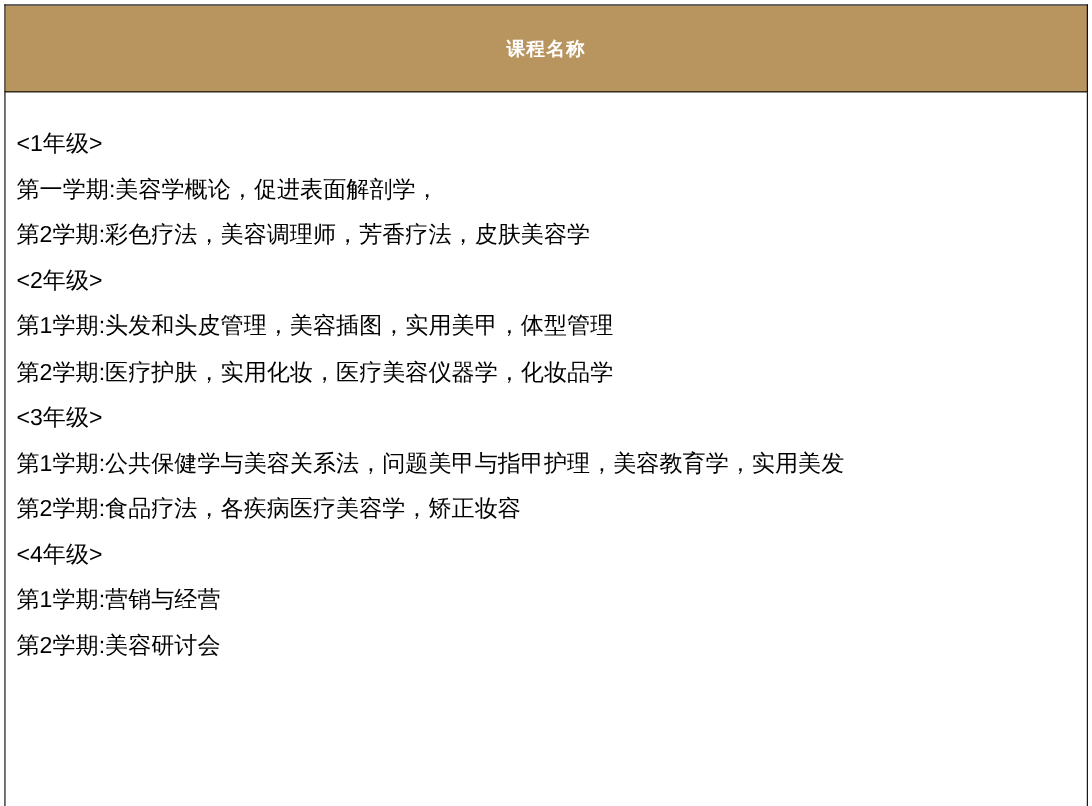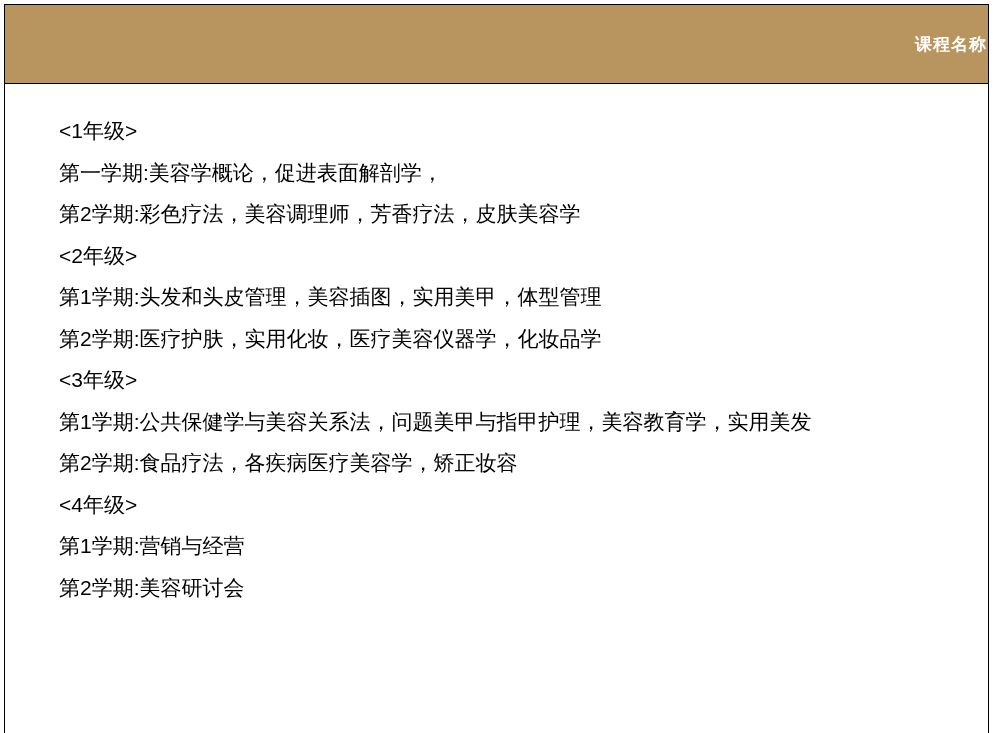--- a/index.html
+++ b/index.html
@@ -23,40 +23,39 @@
   table.course-table {
     border-collapse: collapse;
     width: 985px;
     table-layout: fixed;
   }
   table.course-table th {
     background: #b8945f;
     color: #ffffff;
     font-size: 17px;
     font-weight: bold;
-    text-align: right;
+    text-align: center;
     height: 76px;
     border: 1px solid #000000;
     letter-spacing: 1px;
   }
   table.course-table td {
     border: 1px solid #000000;
     vertical-align: top;
     padding: 26px 10px 24px 10px;
     height: 640px;
     background: #ffffff;
   }
   .body-lines {
     font-size: 21px;
     line-height: 41.5px;
     color: #000000;
     font-family: "Liberation Sans", "DejaVu Sans", sans-serif;
     white-space: pre-wrap;
     word-break: break-all;
-    margin-left: 44px;
   }
 </style>
 </head>
 <body>
 
 <div class="table-wrap">
   <table class="course-table">
     <thead>
       <tr>
         <th>课程名称</th>

